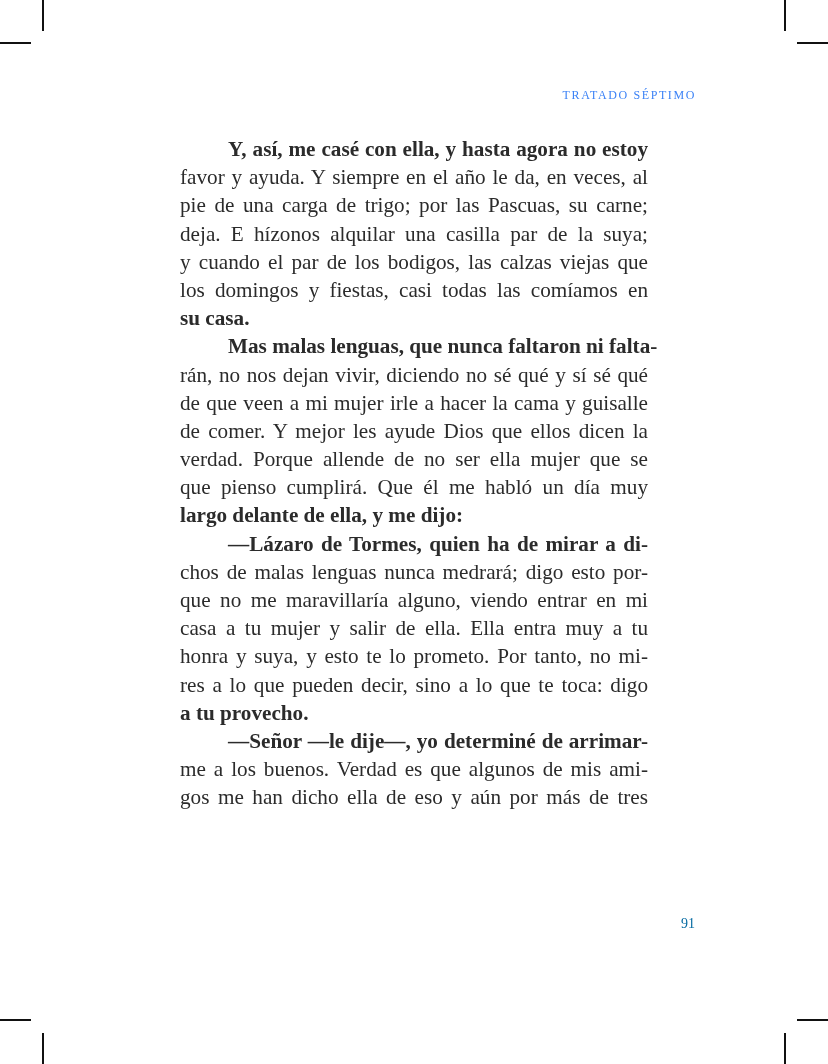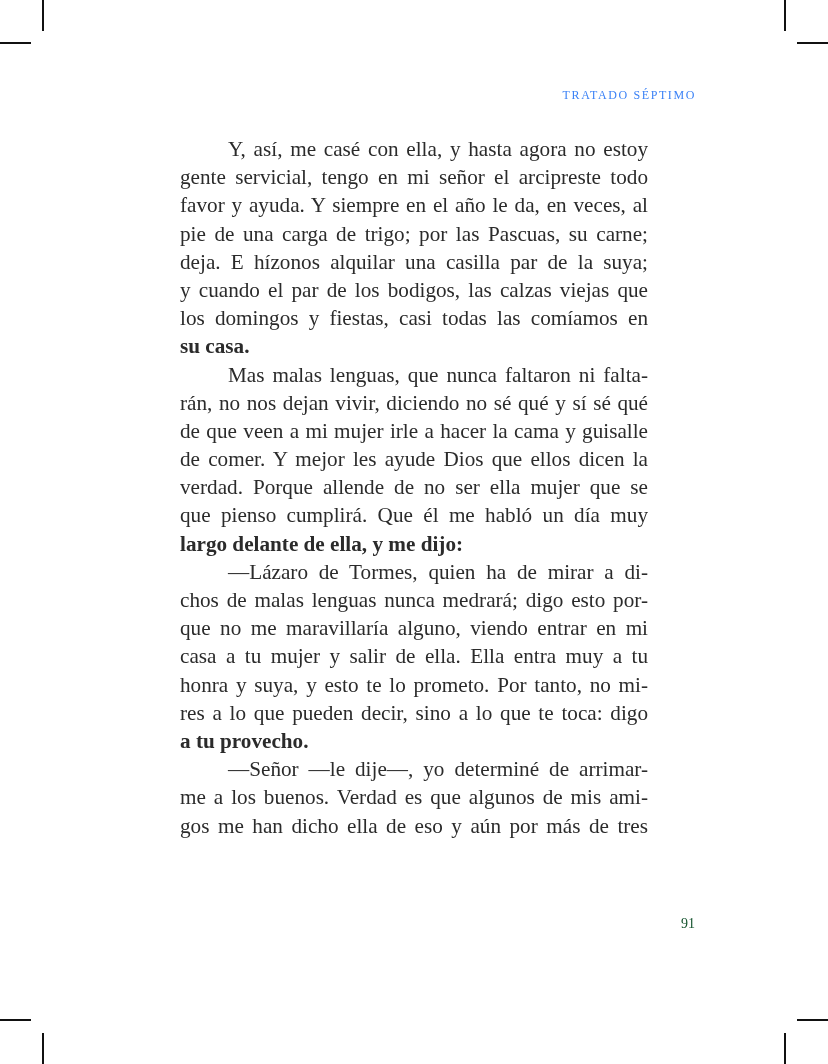--- a/index.html
+++ b/index.html
@@ -32,48 +32,47 @@
     line-height: 28.2px;
   }
   .line {
     display: block;
     white-space: nowrap;
     text-align: justify;
     text-align-last: justify;
     height: 28.2px;
   }
   .line.last { text-align-last: left; font-weight: bold; }
-  .line.indent { padding-left: 48px; }
+  .line.indent { padding-left: 48px; font-weight: bold; }
   .folio {
     position: absolute;
     top: 916px;
     right: 133px;
     font-size: 14px;
-    color: #14532d;
+    color: #0369a1;
   }
 </style>
 </head>
 <body>
 
 <div class="crop v" style="left:42px; top:0;"></div>
 <div class="crop h" style="left:0; top:42px;"></div>
 <div class="crop v" style="left:784px; top:0;"></div>
 <div class="crop h" style="left:797px; top:42px;"></div>
 <div class="crop h" style="left:0; top:1019px;"></div>
 <div class="crop v" style="left:42px; top:1033px;"></div>
 <div class="crop h" style="left:797px; top:1019px;"></div>
 <div class="crop v" style="left:784px; top:1033px;"></div>
 
 <div class="running-head">Tratado séptimo</div>
 
 <div class="text-block">
 
   <div>
     <span class="line indent">Y, así, me casé con ella, y hasta agora no estoy</span>
-    <span class="line">gente servicial, tengo en mi señor el arcipreste todo</span>
     <span class="line">favor y ayuda. Y siempre en el año le da, en veces, al</span>
     <span class="line">pie de una carga de trigo; por las Pascuas, su carne;</span>
     <span class="line">deja. E hízonos alquilar una casilla par de la suya;</span>
     <span class="line">y cuando el par de los bodigos, las calzas viejas que</span>
     <span class="line">los domingos y fiestas, casi todas las comíamos en</span>
     <span class="line last">su casa.</span>
   </div>
 
   <div>
     <span class="line indent">Mas malas lenguas, que nunca faltaron ni falta-</span>

